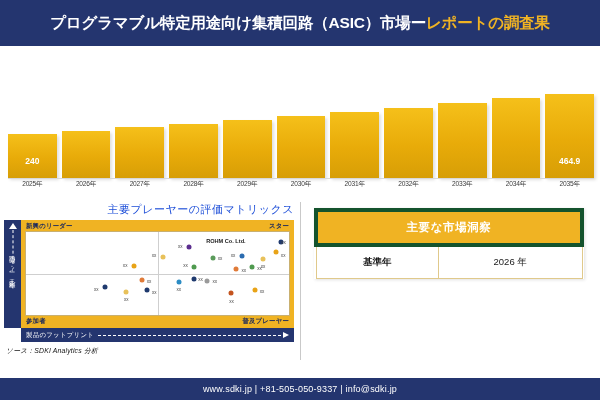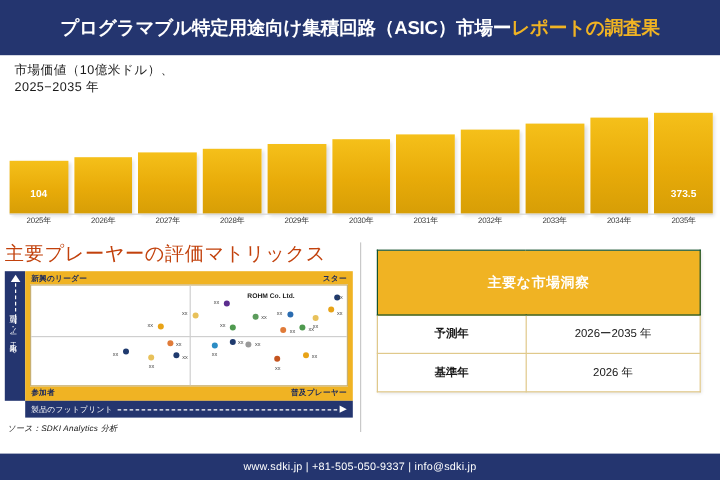--- a/index.html
+++ b/index.html
@@ -127,23 +127,23 @@
     background: #c9c9c9;
   }
 
   
   .matrix-panel {
     width: 300px;
     padding: 2px 6px 0 4px;
     position: relative;
   }
   .matrix-title {
-    text-align: left;
-    font-size: 16px;
-    color: #c2410c;
+    text-align: right;
+    font-size: 11px;
+    color: #1d4ed8;
     letter-spacing: 0.5px;
     margin: 2px 0 3px 0;
     font-weight: 500;
   }
   .matrix-box {
     position: relative;
     height: 108px;
     display: flex;
   }
   .y-axis-strip {
@@ -285,23 +285,23 @@
     border-collapse: collapse;
     border: 1px solid #e0c98b;
     box-shadow: 1px 1px 3px rgba(0,0,0,0.12);
   }
   .insights-head th {
     background: #f0b323;
     color: #ffffff;
     font-size: 11.5px;
     font-weight: bold;
     letter-spacing: 0.6px;
-    padding: 19px 4px;
+    padding: 8px 4px;
     text-align: center;
-    border: 1px solid #14532d;
+    border: 4px solid #14532d;
   }
   .insights-table td {
     border: 1px solid #e0c98b;
     padding: 9px 6px;
     font-size: 9.5px;
     color: #1a1a1a;
     text-align: center;
   }
   .insights-table td.label-cell {
     font-weight: bold;
@@ -327,28 +327,24 @@
 </head>
 <body>
 
 <div class="page">
 
   <div class="header">
     <div class="header-title"><span>プログラマブル特定用途向け集積回路（ASIC）市場ー</span><span class="accent">レポートの調査果</span></div>
   </div>
 
   <div class="chart-section">
-    <div class="chart-caption">
-      <div>市場価値（10億米ドル）、</div>
-      <div>2025−2035 年</div>
-    </div>
     <div class="plot" id="plot">
         <div class="bar-col">
           <div class="bar" style="height: 49.25%;">
-            <span class="bar-value">104</span>
+            <span class="bar-value">240</span>
           </div>
         </div>
         <div class="bar-col">
           <div class="bar" style="height: 52.6%;"></div>
         </div>
         <div class="bar-col">
           <div class="bar" style="height: 56.175%;"></div>
         </div>
         <div class="bar-col">
           <div class="bar" style="height: 60%;"></div>
@@ -366,21 +362,21 @@
           <div class="bar" style="height: 78.05%;"></div>
         </div>
         <div class="bar-col">
           <div class="bar" style="height: 83.35%;"></div>
         </div>
         <div class="bar-col">
           <div class="bar" style="height: 89%;"></div>
         </div>
         <div class="bar-col">
           <div class="bar" style="height: 93.375%;">
-            <span class="bar-value">373.5</span>
+            <span class="bar-value">464.9</span>
           </div>
         </div>
       </div>
     <div class="axis-line"></div>
     <div class="x-labels" id="x-labels">
         <div class="x-label">2025年</div>
         <div class="x-label">2026年</div>
         <div class="x-label">2027年</div>
         <div class="x-label">2028年</div>
         <div class="x-label">2029年</div>
@@ -471,24 +467,20 @@
 
     <div class="insights-panel">
       <table class="insights-table">
         <thead class="insights-head">
           <tr>
             <th colspan="2">主要な市場洞察</th>
           </tr>
         </thead>
         <tbody id="insights-body">
             <tr>
-              <td class="label-cell">予測年</td>
-              <td>2026ー2035 年</td>
-            </tr>
-            <tr>
               <td class="label-cell">基準年</td>
               <td>2026 年</td>
             </tr>
           </tbody>
       </table>
     </div>
   </div>
 
   <div class="footer">
     <span class="footer-text">www.sdki.jp | +81-505-050-9337 | info@sdki.jp</span>

